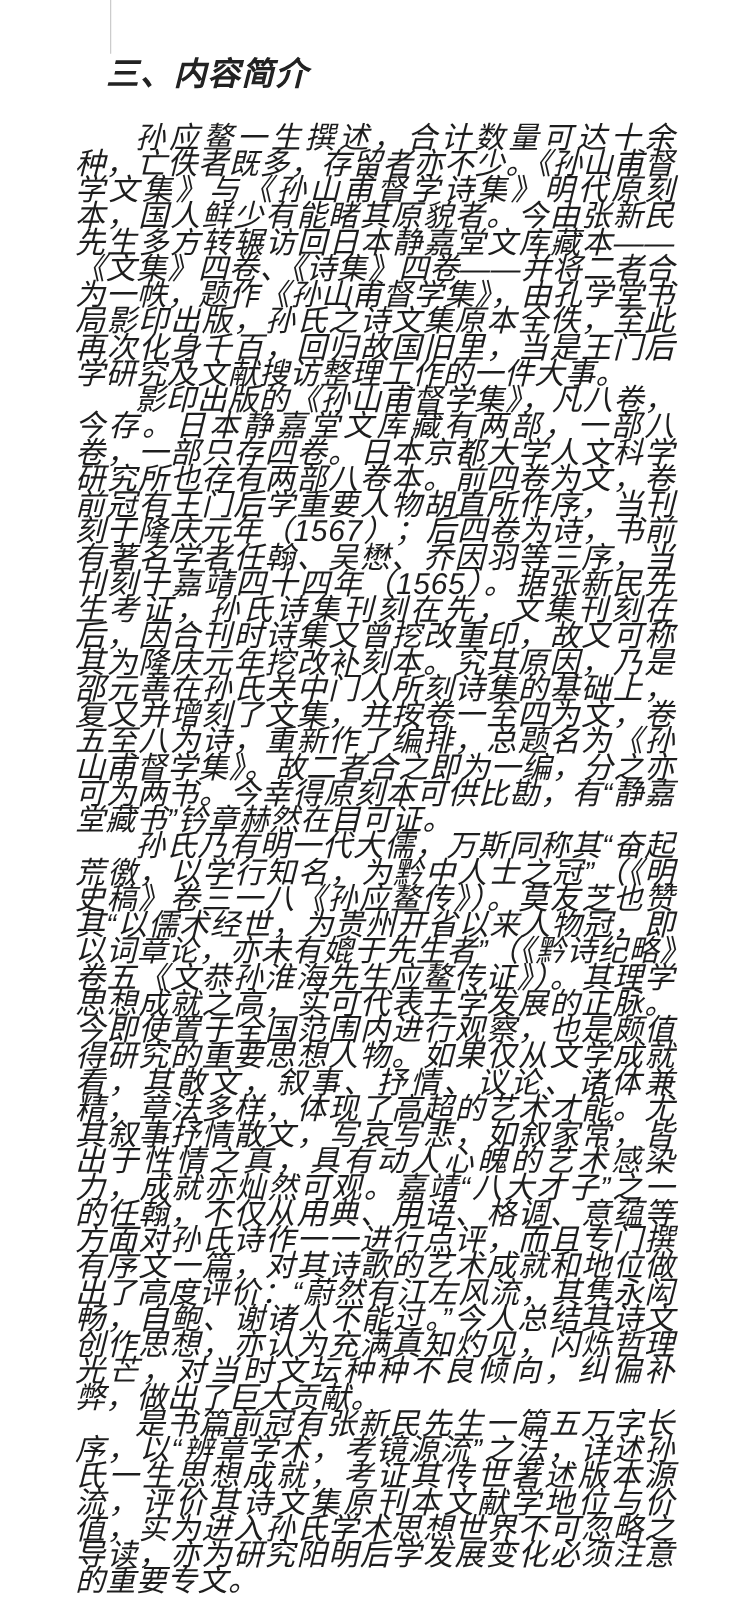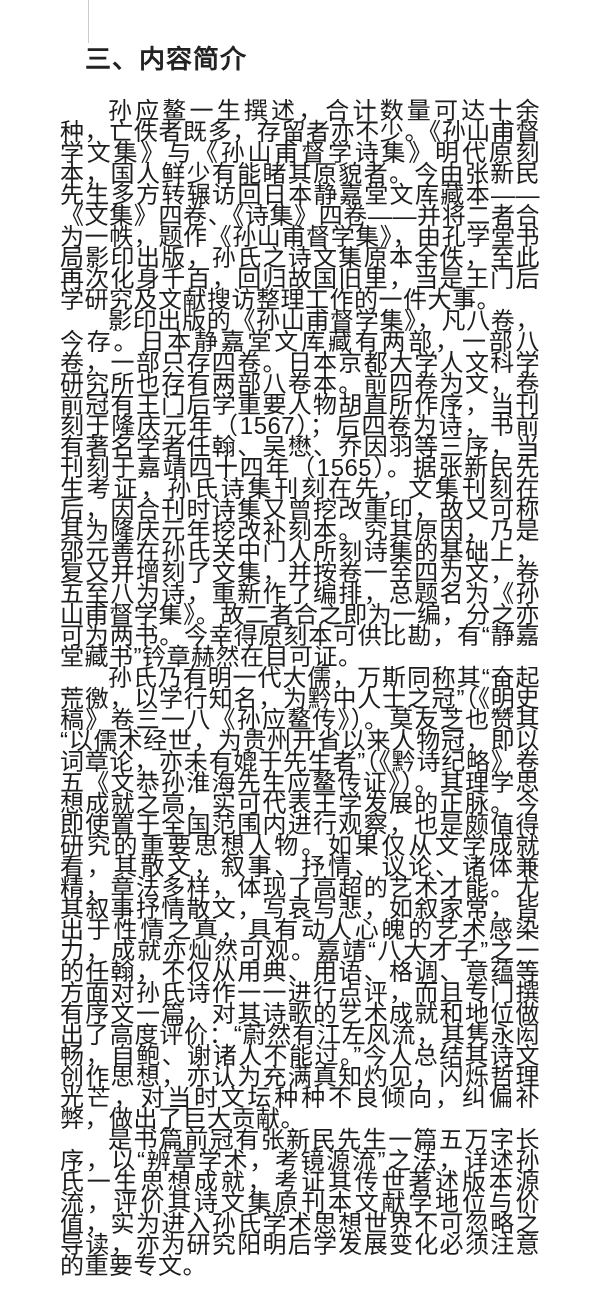--- a/index.html
+++ b/index.html
@@ -13,20 +13,21 @@
     width: 600px;
     font-family: "Liberation Sans", "DejaVu Sans", sans-serif;
     color: var(--ink);
   }
   .page {
     position: relative;
     width: 600px;
     height: 1298px;
     background: var(--bg);
     overflow: hidden;
+    font-style: italic;
   }
   
   .vrule {
     position: absolute;
     left: 88px;
     top: 0;
     width: 1px;
     height: 43px;
     background: var(--rule);
   }

